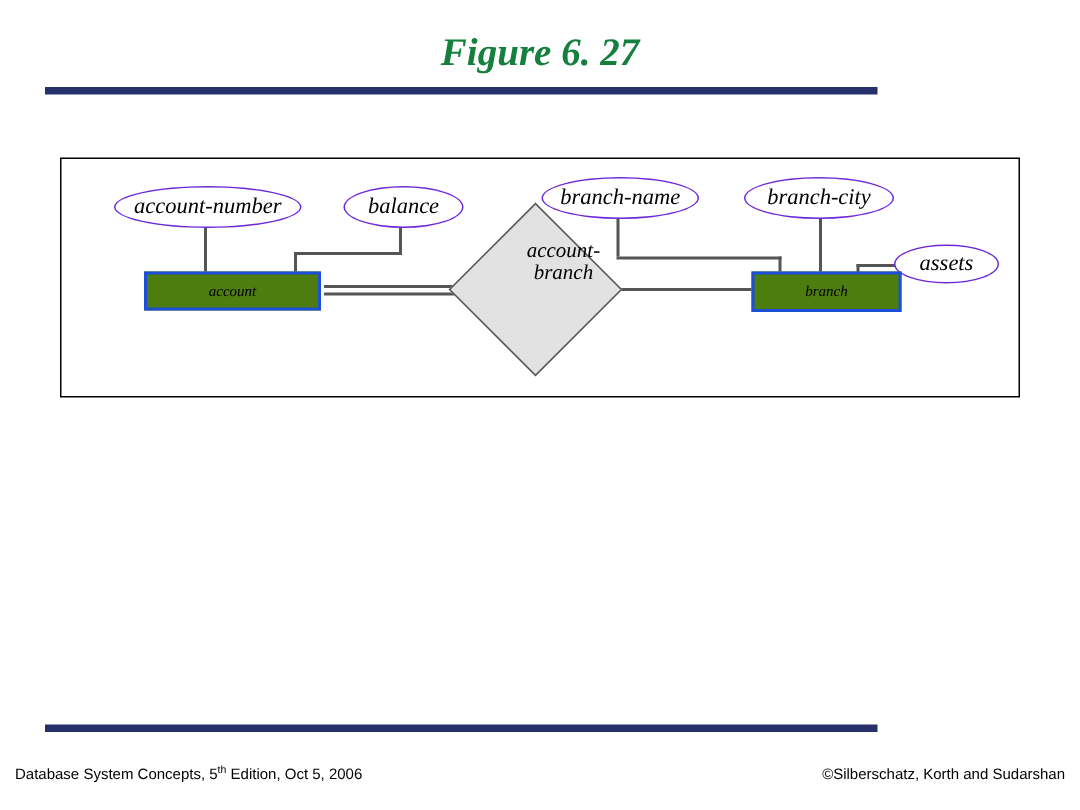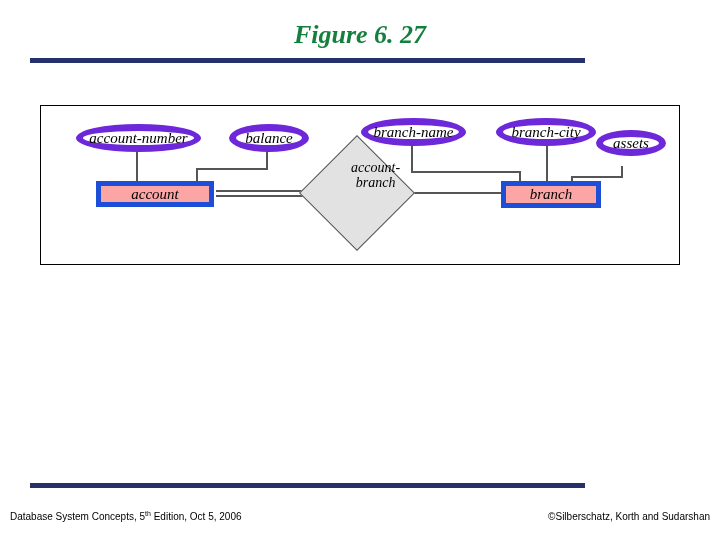--- a/index.html
+++ b/index.html
@@ -40,34 +40,34 @@
     top: 105px;
     left: 40px;
     width: 640px;
     height: 160px;
     border: 1px solid #000;
     box-sizing: border-box;
   }
   
   .entity {
     position: absolute;
-    border: 5px solid #1d4ed8;
-    background: #fca5a5;
+    border: 2px solid #1d4ed8;
+    background: #4d7c0f;
     font-family: "Times New Roman", serif;
     font-style: italic;
-    font-size: 15px;
+    font-size: 10px;
     text-align: center;
     display: flex;
     align-items: center;
     justify-content: center;
     box-sizing: border-box;
   }
   .ellipse {
     position: absolute;
-    border: 7px solid #6d28d9;
+    border: 1px solid #6d28d9;
     border-radius: 50%;
     font-family: "Times New Roman", serif;
     font-style: italic;
     font-size: 15px;
     text-align: right;
     display: flex;
     align-items: center;
     justify-content: center;
     box-sizing: border-box;
     background: #fff;
@@ -142,21 +142,21 @@
     <div class="line" style="top:35px; left:505px; width:2px; height:40px;"></div>
 
     <div class="line" style="top:60px; left:580px; width:2px; height:10px;"></div>
     <div class="line" style="top:70px; left:530px; width:52px; height:2px;"></div>
     <div class="line" style="top:70px; left:530px; width:2px; height:7px;"></div>
 
     <div class="ellipse" style="top:18px; left:35px;  width:125px; height:28px;">account-number</div>
     <div class="ellipse" style="top:12px; left:320px; width:105px; height:28px;">branch-name</div>
     <div class="ellipse" style="top:18px; left:188px; width:80px;  height:28px;">balance</div>
     <div class="ellipse" style="top:12px; left:455px; width:100px; height:28px;">branch-city</div>
-    <div class="ellipse" style="top:24px; left:555px; width:70px;  height:26px;">assets</div>
+    <div class="ellipse" style="top:57px; left:555px; width:70px;  height:26px;">assets</div>
 
     <div class="entity" style="top:75px; left:55px;  width:118px; height:26px;">account</div>
     <div class="entity" style="top:75px; left:460px; width:100px; height:27px;">branch</div>
 
     <div class="diamond" style="top:46px; left:275px;">
       <span>account-
 branch</span>
     </div>
 
   </div>

